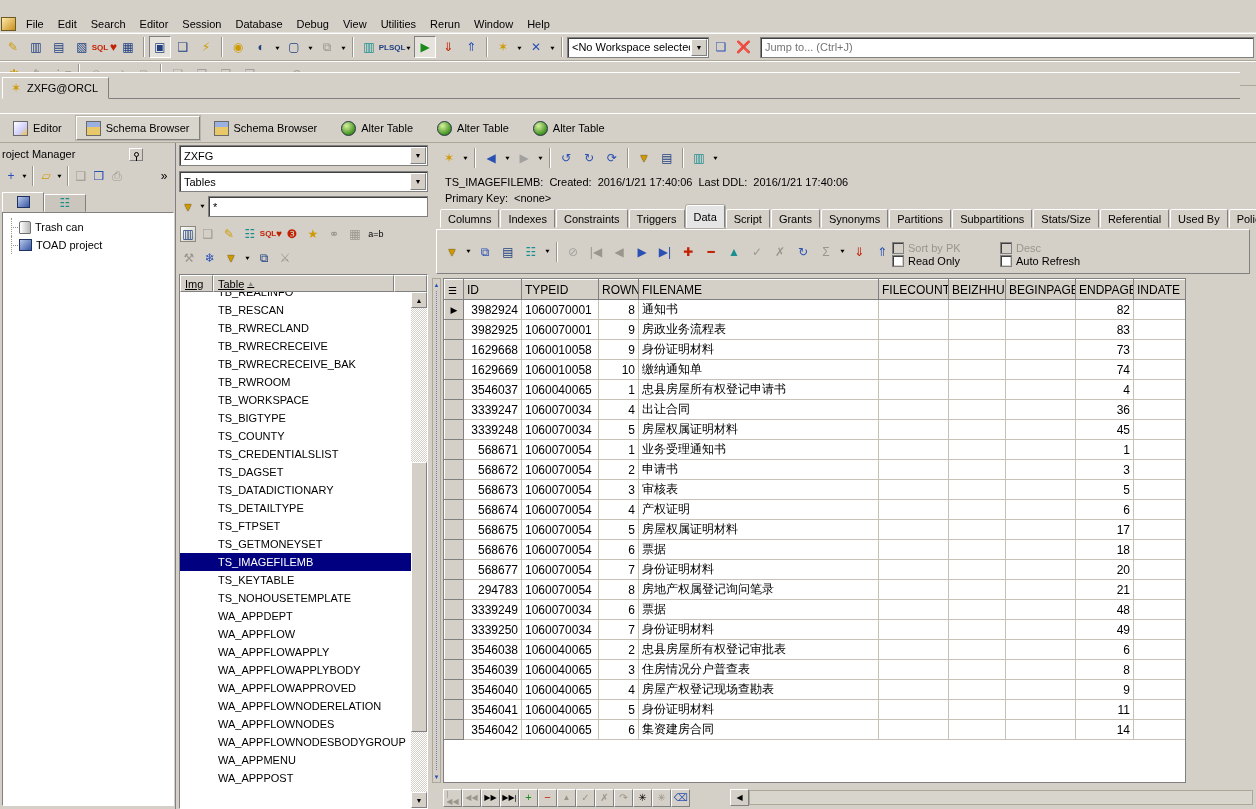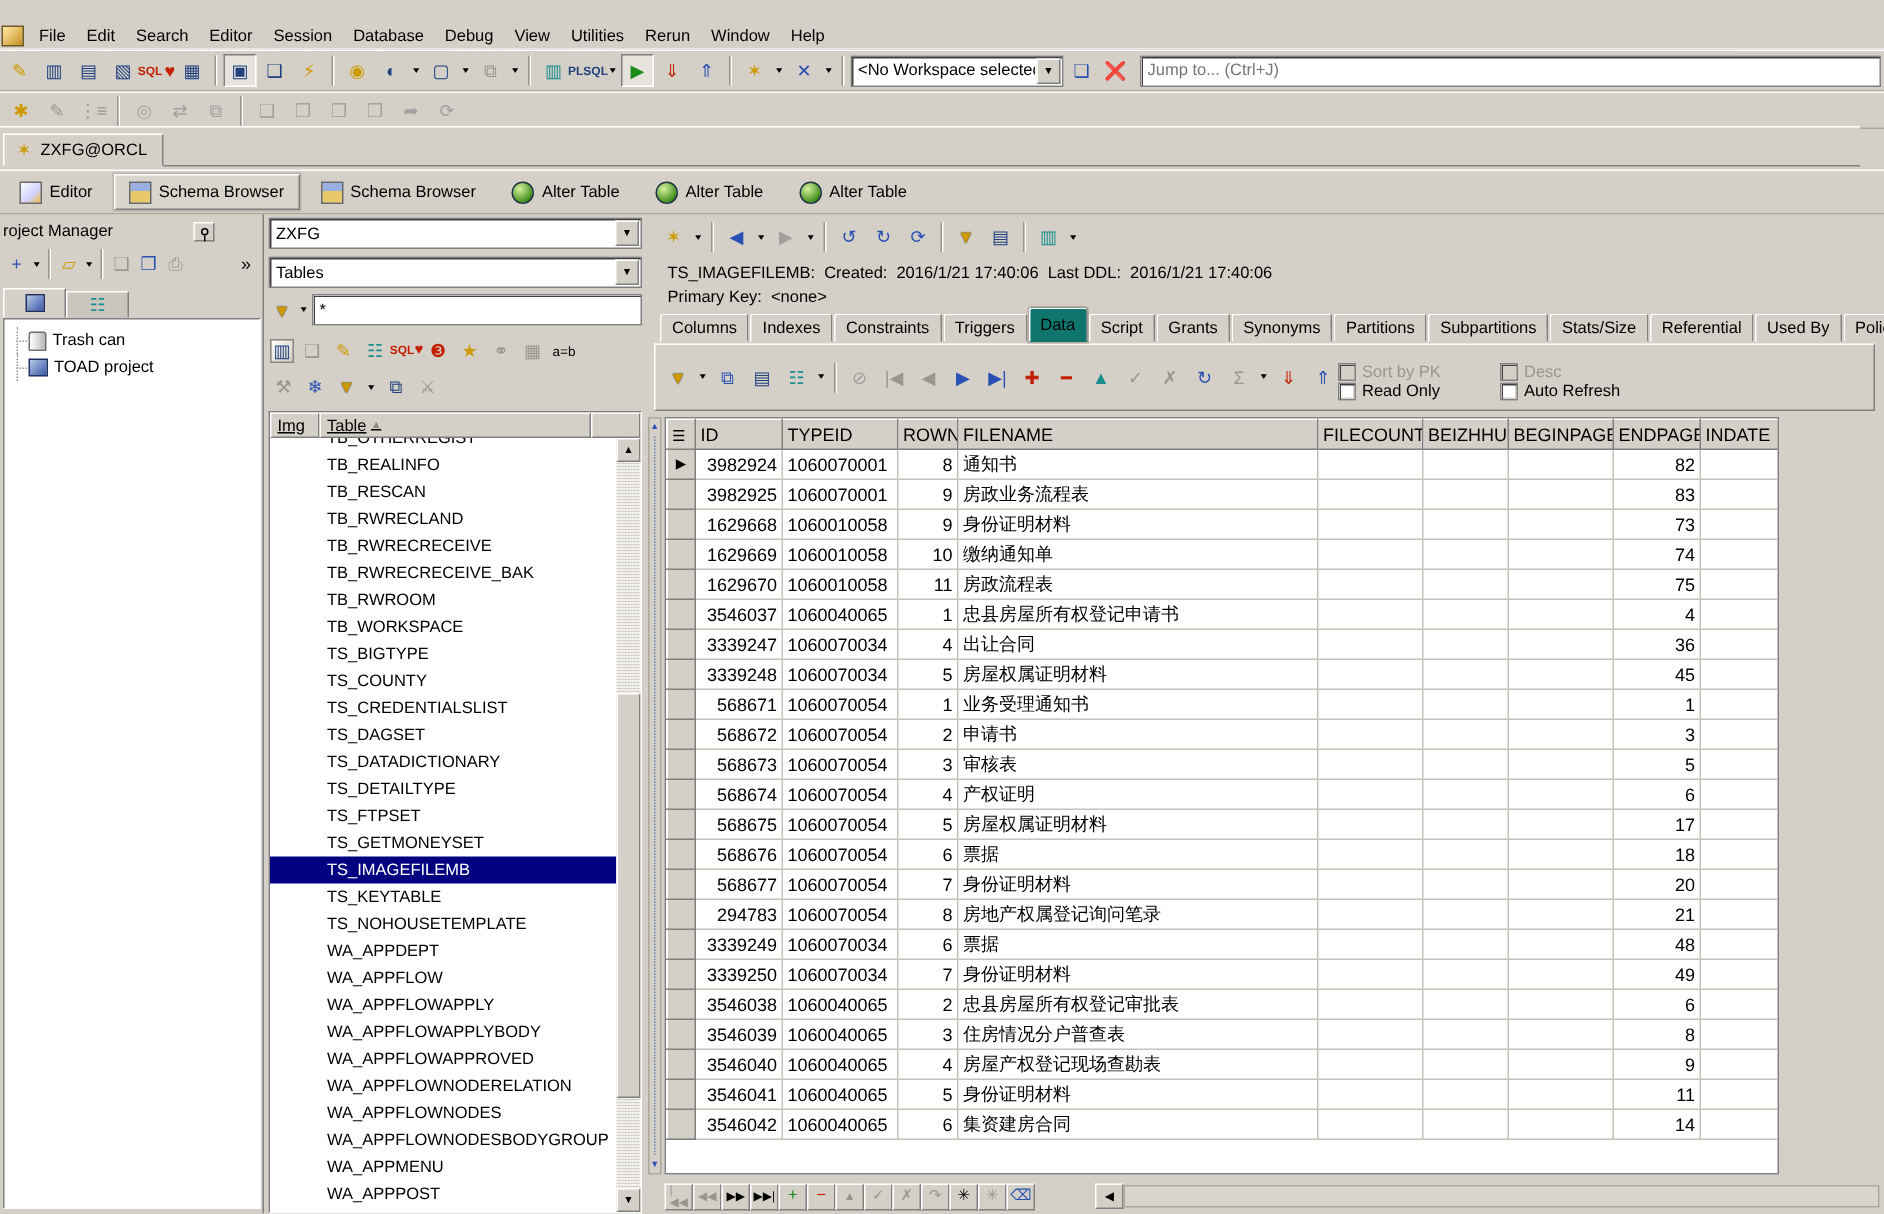--- a/index.html
+++ b/index.html
@@ -54,21 +54,21 @@
     border:1px solid #808080; box-shadow: inset 1px 1px 0 #404040; }
   .combo .cval { flex:1; padding:0 4px; white-space:nowrap; overflow:hidden; }
   .combo .cbtn { width:16px; height:17px; margin:1px; background:#d4d0c8;
     border:1px solid; border-color:#fff #808080 #808080 #fff;
     display:flex; align-items:center; justify-content:center; font-size:7px; flex:none; }
   .jumpto { flex:1; height:21px; margin-left:4px; border:1px solid #808080;
     box-shadow: inset 1px 1px 0 #404040; background:#fff; padding:0 4px;
     font: 11px "Liberation Sans", sans-serif; color:#7a766c; }
 
   
-  .conntabs { left:0; top:84px; width:1240px; height:27px; background:#d4d0c8;
+  .conntabs { left:0; top:72px; width:1240px; height:27px; background:#d4d0c8;
     border-top:1px solid #fff; display:flex; align-items:flex-end; padding-left:2px; }
   .conntab { height:22px; display:flex; align-items:center; gap:4px; padding:0 10px 0 6px;
     background:#d4d0c8; border:1px solid; border-color:#fff #808080 transparent #fff; }
   .conntabs .rail { flex:1; height:1px; border-bottom:1px solid #808080; }
 
   
   .wintabs { left:0; top:113px; width:1256px; height:30px; background:#d4d0c8;
     border-top:1px solid #fff; border-bottom:1px solid #aca899;
     display:flex; align-items:center; padding-left:3px; gap:4px; }
   .wintab { height:24px; display:flex; align-items:center; gap:5px; padding:0 9px; border:1px solid transparent; }
@@ -129,21 +129,21 @@
 
   
   .detail { left:430px; top:0; width:826px; height:666px; }
   .rtoolbar { left:8px; top:3px; height:24px; display:flex; align-items:center; gap:1px; }
   .info1 { left:15px; top:33px; display:flex; gap:6px; white-space:nowrap; }
   .info2 { left:15px; top:49px; display:flex; gap:6px; white-space:nowrap; }
   .tabstrip { left:10px; top:62px; width:812px; height:23px; display:flex; align-items:flex-end; }
   .dtab { height:19px; padding:0 7px; display:flex; align-items:center;
     background:#d4d0c8; border:1px solid; border-color:#fff #808080 transparent #fff;
     border-radius:2px 2px 0 0; margin-right:1px; white-space:nowrap; }
-  .dtab.active { height:23px; box-shadow:0 0 0 1px #b0aca2; background:#0f766e; z-index:2; }
+  .dtab.active { height:23px; box-shadow:0 0 0 1px #b0aca2; background:#e5e5e5; z-index:2; }
   .dtoolbar { left:6px; top:86px; width:814px; height:45px; border:1px solid; border-color:#fff #808080 #808080 #fff;
     display:flex; align-items:center; padding:0 4px; }
   .dt-icons { display:flex; align-items:center; gap:1px; }
   .chk-grid { position:absolute; left:455px; top:4px; display:grid;
     grid-template-columns:100px 120px; grid-auto-rows:18px; column-gap:8px; }
   .chk { display:flex; align-items:center; gap:4px; }
   .chk .bx { width:12px; height:12px; background:#fff; border:1px solid #808080;
     box-shadow: inset 1px 1px 0 #404040, inset -1px -1px 0 #d4d0c8; flex:none; }
   .chk.disabled { color:#9a968c;margin-top:10px; }
   .chk.disabled .bx { background:#d4d0c8; }
@@ -484,21 +484,20 @@
       <div class="list-head">
         <span class="hc img">Img</span>
         <span class="hc tbl">
             <span>Table</span>
             <span class="sortmark">▲</span>
           </span>
         <span class="hc rest"></span>
       </div>
       <div class="list-body">
 
-          <div class="list-row">TB_OTHERREGIST</div>
 
           <div class="list-row">TB_REALINFO</div>
 
           <div class="list-row">TB_RESCAN</div>
 
           <div class="list-row">TB_RWRECLAND</div>
 
           <div class="list-row">TB_RWRECRECEIVE</div>
 
           <div class="list-row">TB_RWRECRECEIVE_BAK</div>
@@ -807,32 +806,20 @@
               <td>1060010058</td>
               <td class="num">10</td>
               <td>缴纳通知单</td>
               <td></td>
               <td></td>
               <td></td>
               <td class="num">74</td>
               <td></td>
             </tr>
 
-            <tr>
-              <td class="rowsel"><span class="cur-arrow"></span></td>
-              <td class="num">1629670</td>
-              <td>1060010058</td>
-              <td class="num">11</td>
-              <td>房政流程表</td>
-              <td></td>
-              <td></td>
-              <td></td>
-              <td class="num">75</td>
-              <td></td>
-            </tr>
 
             <tr>
               <td class="rowsel"><span class="cur-arrow"></span></td>
               <td class="num">3546037</td>
               <td>1060040065</td>
               <td class="num">1</td>
               <td>忠县房屋所有权登记申请书</td>
               <td></td>
               <td></td>
               <td></td>

